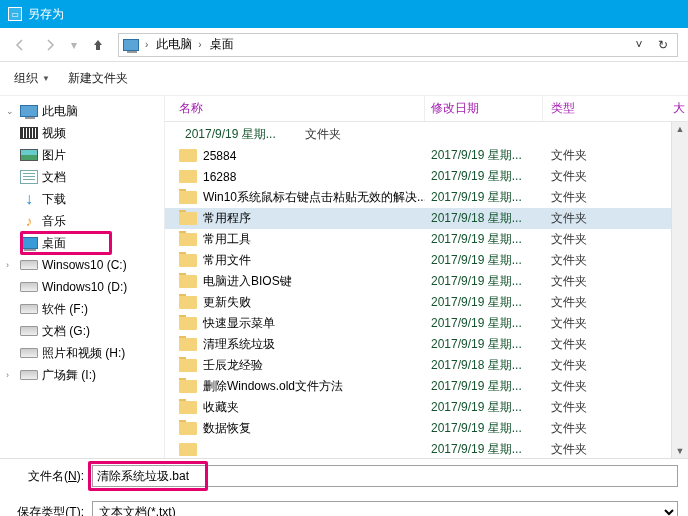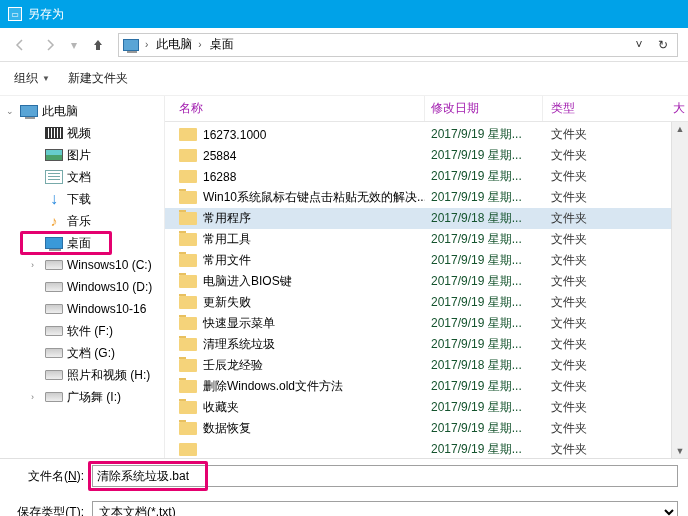--- a/index.html
+++ b/index.html
@@ -22,21 +22,21 @@
   .addr-end .drop, .addr-end .refresh { width:20px; height:20px; display:flex; align-items:center; justify-content:center; color:#333; cursor:pointer;}
 
   .toolbar { height: 34px; display: flex; align-items: center; padding: 0 8px; gap: 6px; border-bottom:1px solid #f0f0f0; color:#1a5aa5;}
   .toolbar .tbtn { display:flex; align-items:center; gap:4px; cursor:pointer; height:100%; padding:0 6px; color:#222;}
   .toolbar .tbtn .drop-small{font-size:8px; color:#555;}
 
   .main { display:flex; height: calc(516px - 28px - 34px - 34px - 58px); }
 
   .sidebar { width: 164px; overflow:hidden; padding-top:4px; position:relative;}
   .tree-item { height:22px; display:flex; align-items:center; gap:4px; cursor:pointer; padding-left:6px;}
-  .tree-item.level1 { padding-left:31px;}
+  .tree-item.level1 { padding-left:6px;}
   .tree-item .caret { width:10px; font-size:9px; color:#7a7a7a;}
   .tree-item .label { white-space:nowrap; overflow:hidden; text-overflow:ellipsis; }
   .tree-item.highlight { position:relative; }
   .tree-item .hl-box { position:absolute; left:20px; top:-1px; right:52px; bottom:-1px; border:3px solid #e4006f; border-radius:2px; pointer-events:none;}
 
   .ico { width:18px; height:14px; display:inline-flex; align-items:center; justify-content:center; flex:0 0 18px;}
   .ico.monitor { width:18px; height:12px; background:#5aa5d6; border:1px solid #2a6fa5; position:relative;}
   .ico.monitor::after{content:""; position:absolute; bottom:-3px; left:4px; width:10px; height:2px; background:#999;}
   .ico.film { background:repeating-linear-gradient(90deg,#333 0 2px,#fff 2px 3px); border:1px solid #333; height:12px;}
   .ico.pic { background:linear-gradient(#6cc 50%, #4aa06a 50%); border:1px solid #555; height:12px;}
@@ -179,25 +179,20 @@
           <span class="label">Winsows10 (C:)</span>
         </div>
         <div class="tree-item level1">
           <span class="caret"></span>
           <span class="ico disk"></span>
           <span class="label">Windows10  (D:)</span>
         </div>
         <div class="tree-item level1">
           <span class="caret"></span>
           <span class="ico disk"></span>
-          <span class="label">Windows10-16</span>
-        </div>
-        <div class="tree-item level1">
-          <span class="caret"></span>
-          <span class="ico disk"></span>
           <span class="label">软件 (F:)</span>
         </div>
         <div class="tree-item level1">
           <span class="caret"></span>
           <span class="ico disk"></span>
           <span class="label">文档 (G:)</span>
         </div>
         <div class="tree-item level1">
           <span class="caret"></span>
           <span class="ico disk"></span>
@@ -220,24 +215,20 @@
           <span>修改日期</span>
         </div>
       <div class="col-type">
           <span>类型</span>
         </div>
       <div class="col-last"><span>大</span></div>
     </div>
     <div class="filebody">
       <div class="filelist" id="filelist">
           <div class="file-row">
-            <div class="fname">
-              <span class="ico folder-sm"></span>
-              <span>16273.1000</span>
-            </div>
             <div class="fdate">2017/9/19 星期...</div>
             <div class="ftype">文件夹</div>
           </div>
           <div class="file-row">
             <div class="fname">
               <span class="ico folder-sm"></span>
               <span>25884</span>
             </div>
             <div class="fdate">2017/9/19 星期...</div>
             <div class="ftype">文件夹</div>

